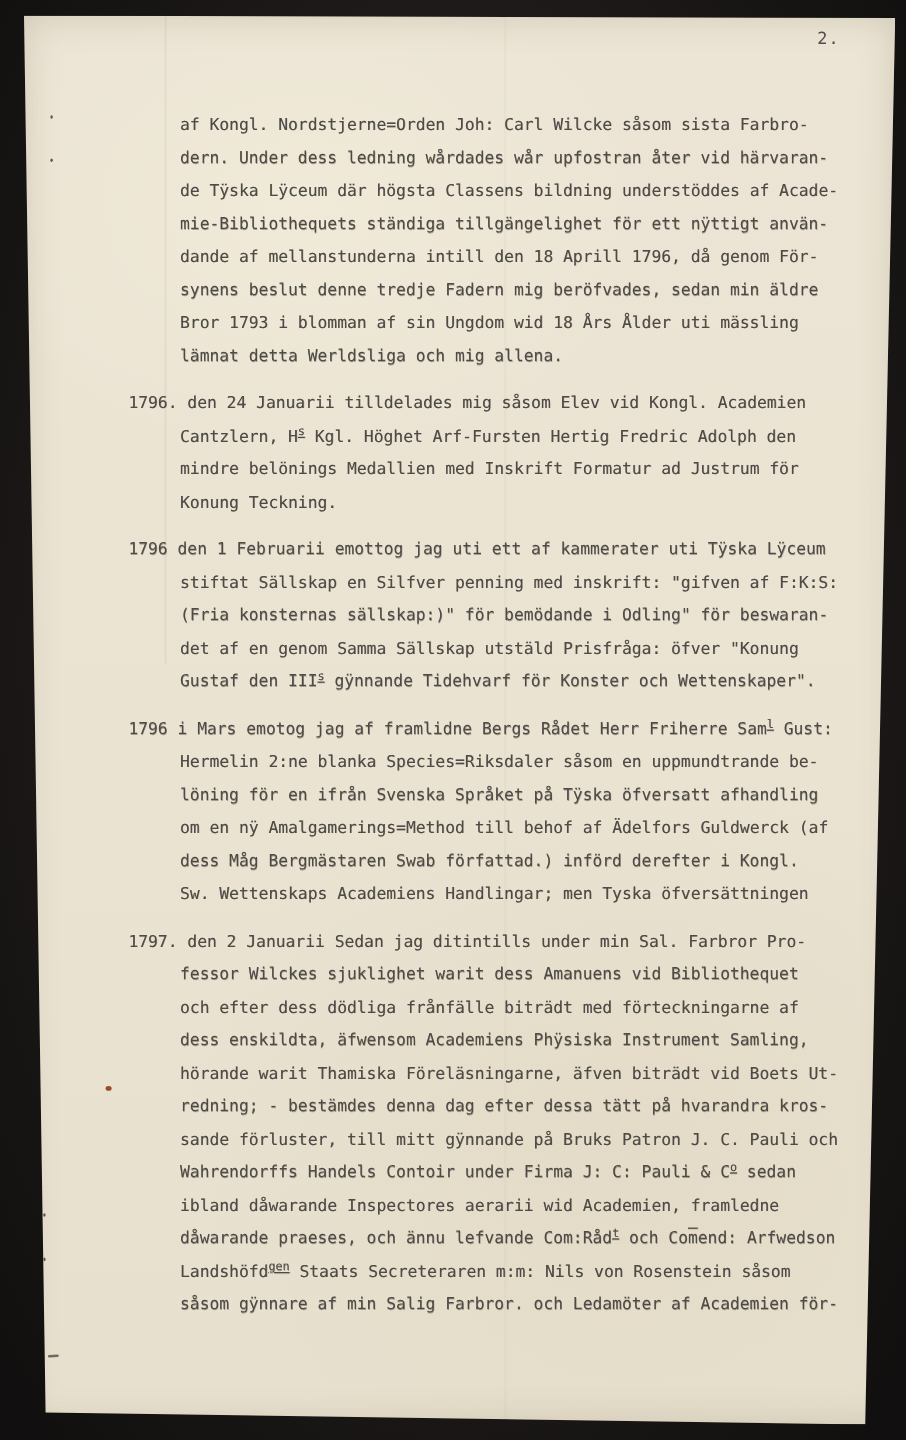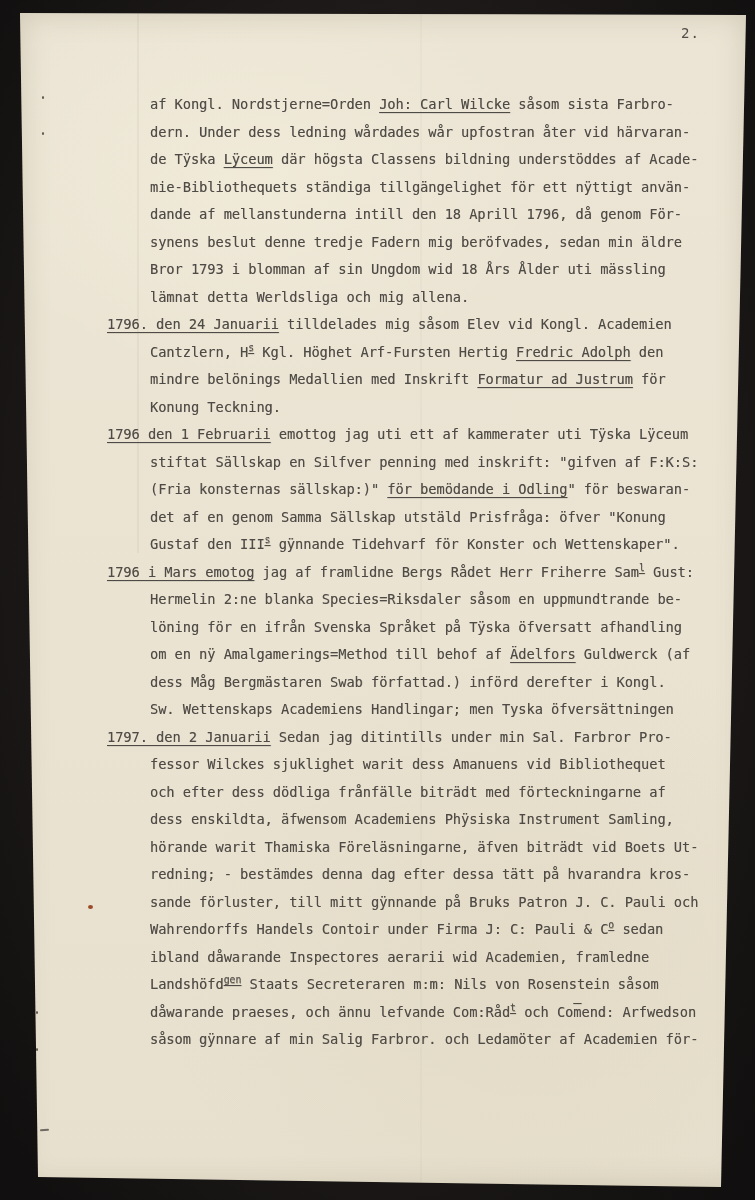--- a/index.html
+++ b/index.html
@@ -64,23 +64,22 @@
     font-size: 13.6px;
     color: #4e4a45;
     text-shadow: 0.3px 0.3px 0.4px rgba(78,72,66,0.45);
   }
   .line {
     height: 27.5px;
     line-height: 27.5px;
     white-space: nowrap;
   }
   .line.body { padding-left: 43px; }
-  .line.label { padding-left: 0; }
+  .line.label { padding-left: 0; margin-top: 12px; }
   .u {
-    text-decoration: underline;
     text-decoration-thickness: 1.3px;
     text-underline-offset: 3px;
   }
   .sup, .supu {
     vertical-align: super;
     font-size: 0.72em;
     line-height: 0;
   }
   .supu {
     text-decoration: underline;
@@ -150,22 +149,22 @@
         <div class="line body"><span>Sw. Wettenskaps Academiens Handlingar; men Tyska öfversättningen</span></div>
         <div class="line label"><span class="u">1797. den 2 Januarii</span><span> Sedan jag ditintills under min Sal. Farbror Pro-</span></div>
         <div class="line body"><span>fessor Wilckes sjuklighet warit dess Amanuens vid Bibliothequet</span></div>
         <div class="line body"><span>och efter dess dödliga frånfälle biträdt med förteckningarne af</span></div>
         <div class="line body"><span>dess enskildta, äfwensom Academiens Phÿsiska Instrument Samling,</span></div>
         <div class="line body"><span>hörande warit Thamiska Föreläsningarne, äfven biträdt vid Boets Ut-</span></div>
         <div class="line body"><span>redning; - bestämdes denna dag efter dessa tätt på hvarandra kros-</span></div>
         <div class="line body"><span>sande förluster, till mitt gÿnnande på Bruks Patron J. C. Pauli och</span></div>
         <div class="line body"><span>Wahrendorffs Handels Contoir under Firma J: C: Pauli &amp; C</span><span class="supu">o</span><span> sedan</span></div>
         <div class="line body"><span>ibland dåwarande Inspectores aerarii wid Academien, framledne</span></div>
+        <div class="line body"><span>dåwarande praeses, och ännu lefvande Com:Råd</span><span class="supu">t</span><span> och Co</span><span class="over">m</span><span>end: Arfwedson</span></div>
         <div class="line body"><span>Landshöfd</span><span class="supu">gen</span><span> Staats Secreteraren m:m: Nils von Rosenstein såsom</span></div>
-        <div class="line body"><span>dåwarande praeses, och ännu lefvande Com:Råd</span><span class="supu">t</span><span> och Co</span><span class="over">m</span><span>end: Arfwedson</span></div>
         <div class="line body"><span>såsom gÿnnare af min Salig Farbror. och Ledamöter af Academien för-</span></div>
       </div>
     <div id="marks-layer">
         <div class="mark-speck" style="left: 22px; top: 83px;"></div>
         <div class="mark-speck" style="left: 22px; top: 119px;"></div>
         <div class="mark-stain-red" style="left: 68px; top: 892px;"></div>
         <div class="mark-speck" style="left: 16px; top: 998px;"></div>
         <div class="mark-speck" style="left: 16px; top: 1035px;"></div>
         <div class="mark-dash" style="left: 20px; top: 1116px;"></div>
       </div>

